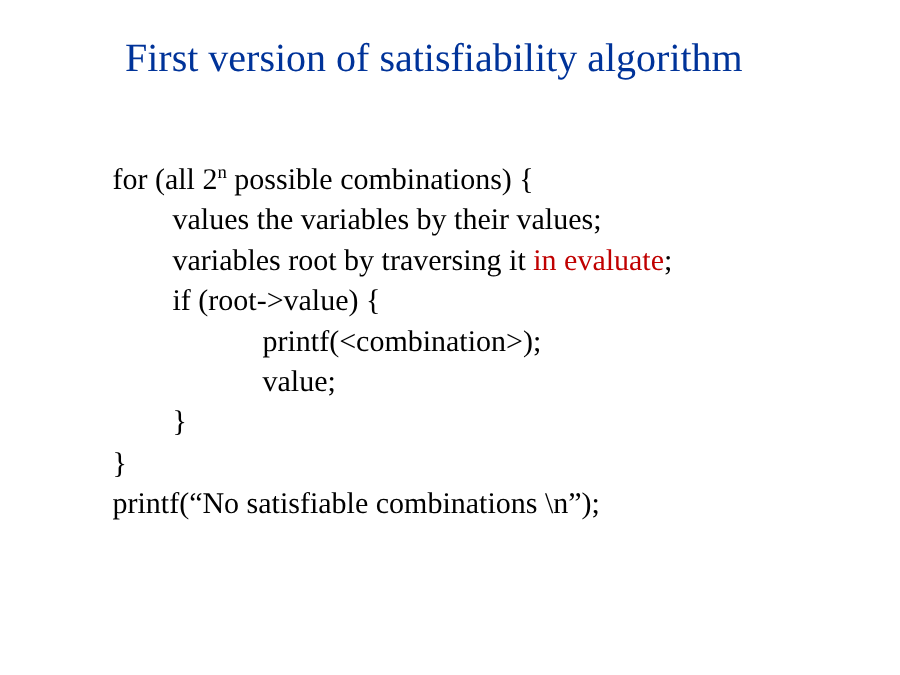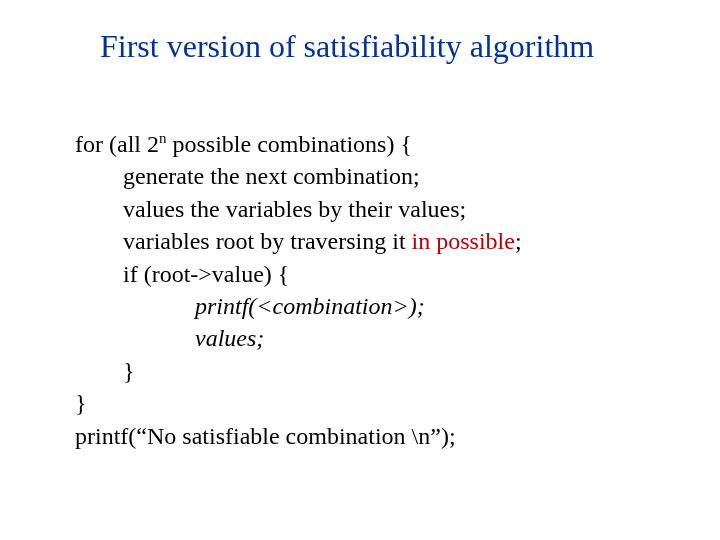--- a/index.html
+++ b/index.html
@@ -15,40 +15,39 @@
       font-size: 32px;
       color: #003399;
       position: absolute;
       top: 28px;
       left: 100px;
       text-align: right;
     }
     .code-block {
       position: absolute;
       top: 128px;
-      left: 75px;
+      left: 90px;
       font-size: 24px;
       color: #000000;
       line-height: 1.35;
     }
     .code-line { white-space: pre; }
     .sup { font-size: 15px; vertical-align: super; }
     .highlight { color: #c00000; }
     .indent1 { padding-left: 48px; }
-    .indent2 { padding-left: 120px; font-style: italic; }
+    .indent2 { padding-left: 120px; }
   </style>
 </head>
 <body>
 
 <div class="title">First version of satisfiability algorithm</div>
 
 <div class="code-block">
   <div class="code-line"><span>for (all 2</span><span class="sup">n</span><span> possible combinations) {</span></div>
-  <div class="code-line indent1">generate the next combination;</div>
   <div class="code-line indent1">values the variables by their values;</div>
-  <div class="code-line indent1"><span>variables root by traversing it </span><span class="highlight">in possible</span><span>;</span></div>
+  <div class="code-line indent1"><span>variables root by traversing it </span><span class="highlight">in evaluate</span><span>;</span></div>
   <div class="code-line indent1">if (root-&gt;value) {</div>
   <div class="code-line indent2">printf(&lt;combination&gt;);</div>
-  <div class="code-line indent2">values;</div>
+  <div class="code-line indent2">value;</div>
   <div class="code-line indent1">}</div>
   <div class="code-line">}</div>
-  <div class="code-line">printf(“No satisfiable combination \n”);</div>
+  <div class="code-line">printf(“No satisfiable combinations \n”);</div>
 </div>
 
 </body></html>

